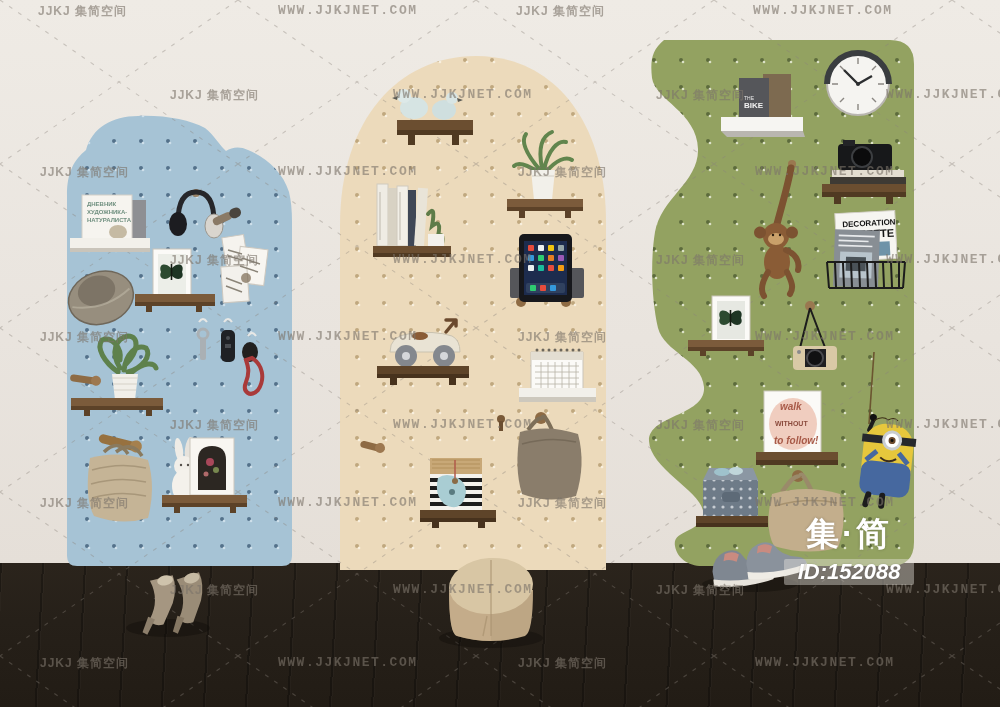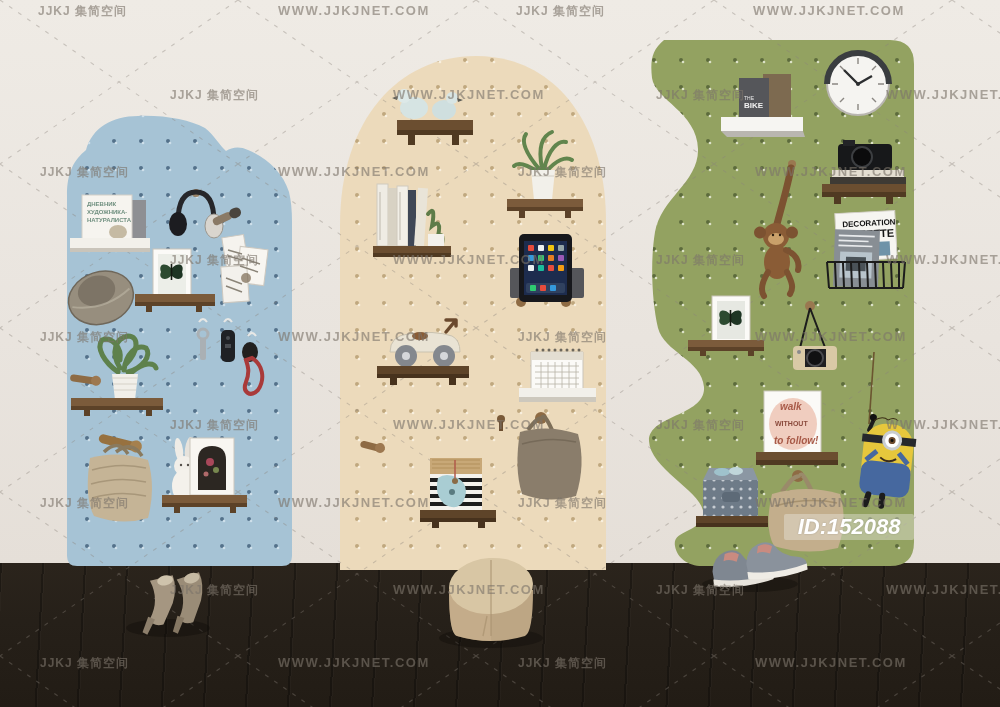--- a/index.html
+++ b/index.html
@@ -9,21 +9,21 @@
         background:linear-gradient(180deg,#efebe5 0%,#e9e4de 60%,#e5dfd8 100%);}
   .floor{position:absolute;left:0;top:563px;width:1000px;height:144px;
          background:
            repeating-linear-gradient(93deg,rgba(0,0,0,.28) 0 2px,rgba(255,255,255,.02) 2px 3px,transparent 3px 42px),
            linear-gradient(180deg,#2b241c 0%,#262019 40%,#221c15 100%);}
   svg.scene{position:absolute;left:0;top:0;}
   
   .wm-layer{position:absolute;left:0;top:0;width:1000px;height:707px;pointer-events:none;}
   .wm{position:absolute;white-space:nowrap;color:rgba(125,117,107,.62);}
   .wm-logo{font-size:12px;font-weight:bold;letter-spacing:1px;}
-  .wm-url{font-size:13px;font-weight:bold;letter-spacing:1.5px;}
+  .wm-url{font-size:13px;font-weight:bold;letter-spacing:1.5px;font-family:Liberation Mono, monospace;}
   
   .brand{position:absolute;left:784px;top:512px;width:130px;text-align:center;color:#fff;}
   .brand .logo{font-size:33px;font-weight:bold;letter-spacing:3px;
                text-shadow:0 0 3px rgba(0,0,0,.25);}
   .brand .idbox{margin-top:2px;font-size:22px;font-weight:bold;
                 background:rgba(233,230,224,.42);border-radius:2px;padding:0 4px;
                 text-shadow:0 0 2px rgba(0,0,0,.2);font-style:italic;}
 </style>
 </head>
 <body>
@@ -482,15 +482,16 @@
       <span class="wm wm-url" style="left: 393px; top: 582px;">WWW.JJKJNET.COM</span>
       <span class="wm wm-logo" style="left: 656px; top: 582px;">JJKJ 集简空间</span>
       <span class="wm wm-url" style="left: 886px; top: 582px;">WWW.JJKJNET.COM</span>
       <span class="wm wm-logo" style="left: 40px; top: 655px;">JJKJ 集简空间</span>
       <span class="wm wm-url" style="left: 278px; top: 655px;">WWW.JJKJNET.COM</span>
       <span class="wm wm-logo" style="left: 518px; top: 655px;">JJKJ 集简空间</span>
       <span class="wm wm-url" style="left: 755px; top: 655px;">WWW.JJKJNET.COM</span>
     </div>
 
   <div class="brand">
+    <div class="logo">集·简</div>
     <div class="idbox">ID:152088</div>
   </div>
 </div>
 
 </body></html>

